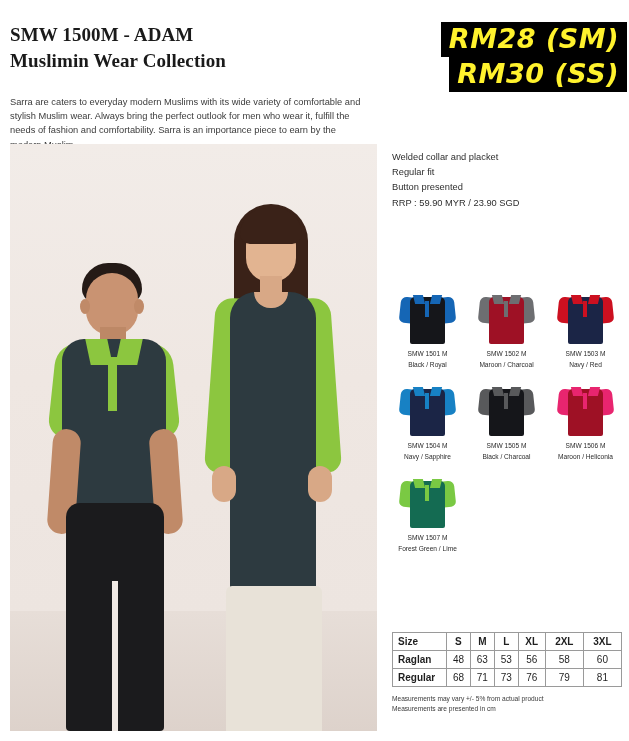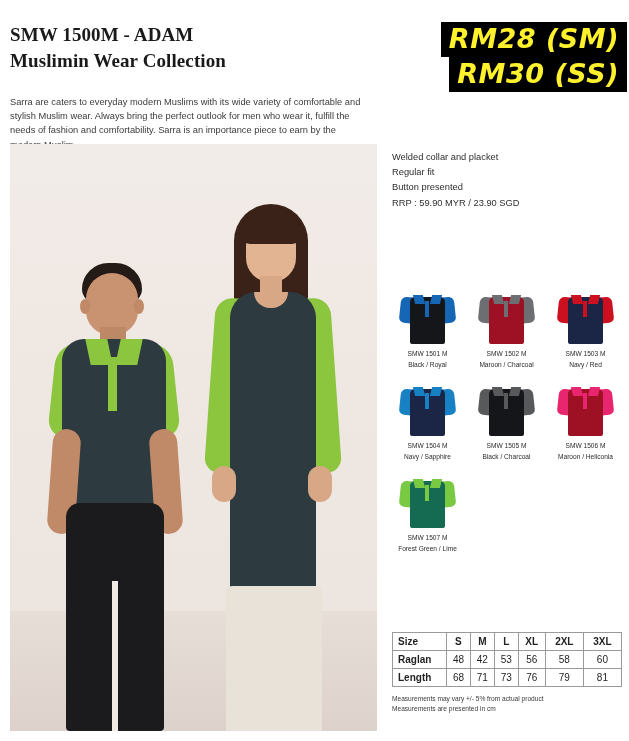--- a/index.html
+++ b/index.html
@@ -405,28 +405,28 @@
       <th>S</th>
       <th>M</th>
       <th>L</th>
       <th>XL</th>
       <th>2XL</th>
       <th>3XL</th>
     </tr>
     <tr>
       <td class="lbl">Raglan</td>
       <td>48</td>
-      <td>42</td>
+      <td>63</td>
       <td>53</td>
       <td>56</td>
       <td>58</td>
       <td>60</td>
     </tr>
     <tr>
-      <td class="lbl">Length</td>
+      <td class="lbl">Regular</td>
       <td>68</td>
       <td>71</td>
       <td>73</td>
       <td>76</td>
       <td>79</td>
       <td>81</td>
     </tr>
   </tbody>
     </table>
 

